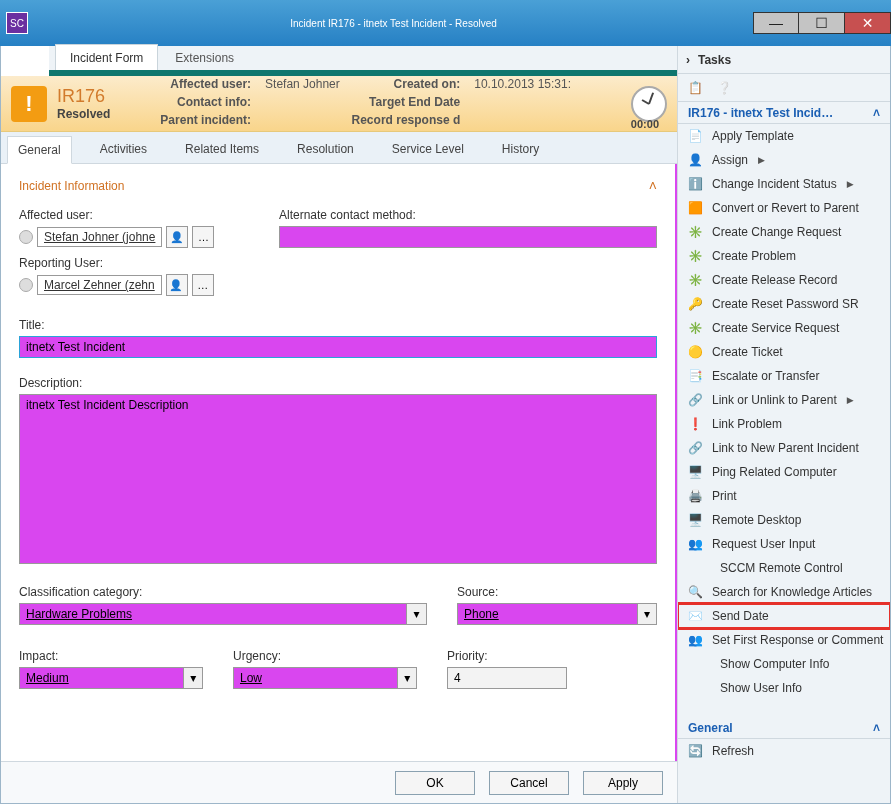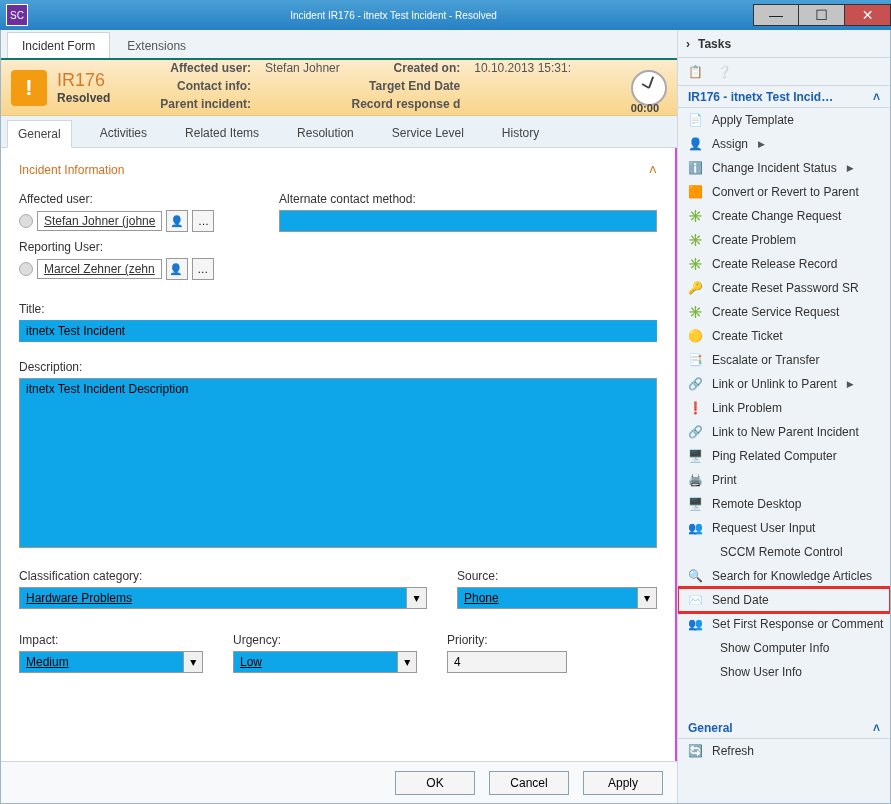--- a/index.html
+++ b/index.html
@@ -1,30 +1,30 @@
 <!DOCTYPE html>
 <html><head>
 <meta charset="utf-8">
 <style>
   * { box-sizing: border-box; font-family: "Segoe UI", Tahoma, sans-serif; font-size: 12px; }
   body { margin: 0; background:#fff; width:891px; height:804px; overflow:hidden; display:flex; flex-direction:column; }
   
-  .titlebar { height:30px; background:linear-gradient(#4aa0d6,#2680c4); color:#fff; display:flex; align-items:center; }
+  .titlebar { height:46px; background:linear-gradient(#4aa0d6,#2680c4); color:#fff; display:flex; align-items:center; }
   .appicon { width:22px; height:22px; margin:0 6px; background:#6b2fa0; border:1px solid #fff; display:flex;align-items:center;justify-content:center;font-size:10px;color:#fff; }
   .winbtns { display:flex; margin-left:auto; }
   .winbtn { width:46px; height:22px; border:1px solid #333; background:#c4c4c4; display:flex; align-items:center; justify-content:center; font-size:14px; color:#222; }
   .winbtn + .winbtn { border-left:none; }
   .winbtn.close { background:#c75050; color:#fff; }
   .wintitle { flex:1; text-align:center; font-size:10px; }
   
   .content { flex:1; display:flex; border:1px solid #9db6c9; border-top:none; min-height:0; }
   .left { flex:1; display:flex; flex-direction:column; border-right:1px solid #cfd8df; min-width:0; }
   .right { width:212px; background:#eef3f7; display:flex; flex-direction:column; }
   
-  .toptabs { height:30px; background:#eef3f7; display:flex; align-items:flex-end; border-bottom:2px solid #0f766e; padding-left:6px; }
+  .toptabs { height:30px; background:#eef3f7; display:flex; align-items:flex-end; border-bottom:6px solid #0f766e; padding-left:6px;margin-left:48px; }
   .toptab { height:26px; padding:0 14px; display:flex; align-items:center; border:1px solid #c9d4db; border-bottom:none; background:#fff; margin-right:2px; color:#333; }
   .toptab.inactive { background:transparent; border-color:transparent; color:#555; }
   
   .banner { height:56px; background:linear-gradient(#fcebcb,#f9d58b); border-bottom:1px solid #e7c97b; display:flex; align-items:center; padding:0 10px; position:relative; }
   .bannericon { width:36px; height:36px; background:#f39c12; border-radius:4px; display:flex;align-items:center;justify-content:center;font-size:22px;color:#fff;font-weight:bold; }
   .bannerleft { margin-left:10px; }
   .bannerleft .id { font-size:18px; color:#d27b2c; }
   .bannerleft .stat { font-size:12px; color:#444; font-weight:bold; }
   .bannermid { margin-left:50px; font-size:12px; text-align:right; color:#555; }
   .bannermid .rw { font-weight:bold; height:18px; }
@@ -43,21 +43,21 @@
   .formwrap { flex:1; overflow:auto; padding:14px 18px 0 18px; border-right:2px solid #d946ef; }
   .section-title { font-size:18px; color:#d07122; margin-bottom:14px; display:flex; align-items:center; }
   .collapse { margin-left:auto; font-size:14px; color:#d07122; }
   .row { display:flex; gap:30px; margin-bottom:8px; }
   .col { flex:1; }
   .lbl { color:#333; margin-bottom:4px; }
   .userfield { display:flex; align-items:center; gap:4px; }
   .usercircle { width:14px;height:14px;border-radius:50%;background:#ddd;border:1px solid #aaa; }
   .userlink { flex:0 1 auto; border:1px solid #999; padding:2px 6px; text-decoration:underline; color:#333; background:#fff; white-space:nowrap; }
   .sqbtn { width:22px;height:22px;border:1px solid #999;background:#f5f5f5;display:flex;align-items:center;justify-content:center;font-size:11px; }
-  input.txt, textarea.txt, .selectbox { width:100%; border:1px solid #999; padding:3px 6px; font-size:12px; background:#0ea5e9; }
+  input.txt, textarea.txt, .selectbox { width:100%; border:1px solid #999; padding:3px 6px; font-size:12px; background:#d946ef; }
   input.txt.title-field { border:1px solid #2aa3d8; }
   textarea.txt { height:170px; resize:none; }
   .selectwrap { display:flex; }
   .selectbox { border-right:none; text-decoration:underline; }
   .selectbtn { width:22px; border:1px solid #999; background:#f0f0f0; display:flex;align-items:center;justify-content:center; }
   .bottombtns { height:42px; border-top:1px solid #cfd8df; display:flex; align-items:center; justify-content:flex-end; gap:14px; padding-right:14px; background:#f7f9fb; }
   .btn { width:80px; height:24px; border:1px solid #8aa1b0; background:#f5f5f5; display:flex;align-items:center;justify-content:center; }
   
   .panelhead { height:28px; display:flex; align-items:center; padding-left:8px; color:#333; font-weight:bold; border-bottom:1px solid #cfd8df; gap:8px; }
   .iconstrip { height:28px; border-bottom:1px solid #cfd8df; display:flex; align-items:center; padding-left:10px; gap:14px; }

